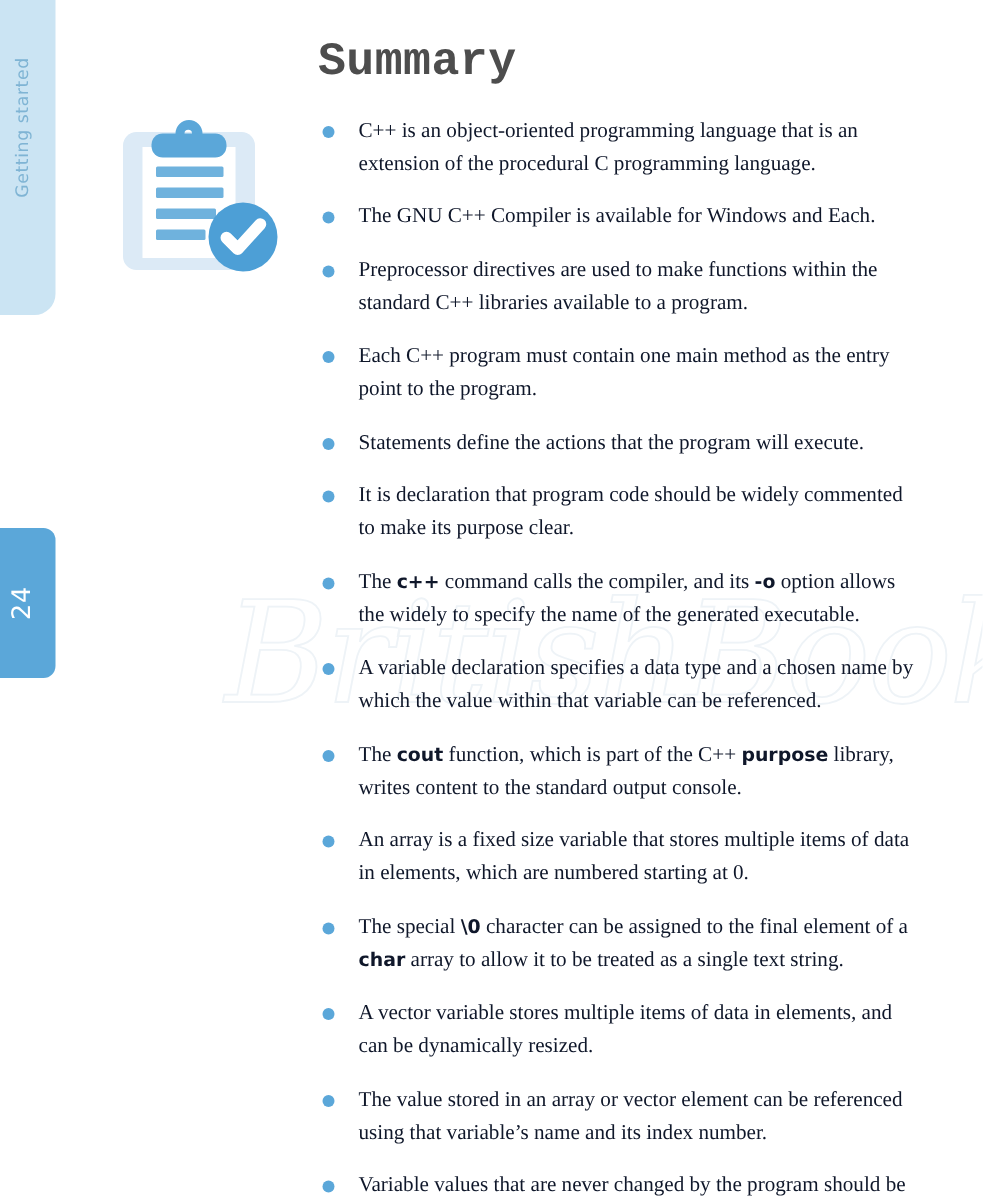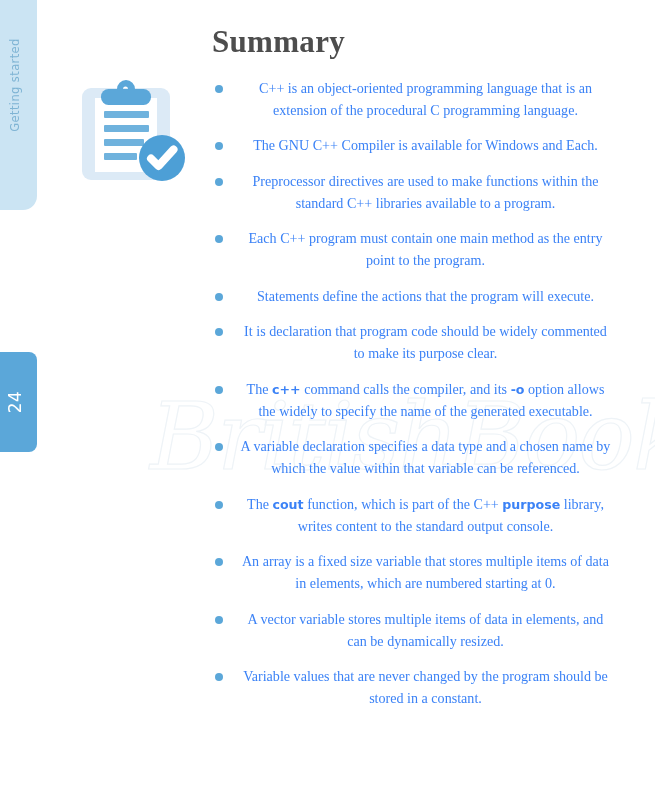--- a/index.html
+++ b/index.html
@@ -93,41 +93,40 @@
 
   
   #content {
     position: absolute;
     left: 212px;
     top: 24px;
     width: 400px;
     z-index: 2;
   }
   #page-title {
-    font-family: Liberation Serif, serif;
+    font-family: Liberation Mono, monospace;
     font-weight: bold;
     font-size: 31px;
     color: #4d4d4d;
     margin: 0 0 18px 0;
     letter-spacing: 0.3px;
   }
   #summary-list {
     list-style: none;
     margin: 0;
     padding: 0;
   }
   .summary-item {
     position: relative;
     padding-left: 27px;
     margin-bottom: 13.5px;
     font-family: "Liberation Serif", serif;
     font-size: 14.1px;
     line-height: 1.56;
-    color: #3b82f6;
-    text-align: center;
+    color: #0f172a;
   }
   .bullet-dot {
     position: absolute;
     left: 3px;
     top: 7px;
     width: 8px;
     height: 8px;
     border-radius: 50%;
     background: #5ba7d9;
   }
@@ -180,16 +179,18 @@
       <li class="summary-item"><span class="bullet-dot" style="background: rgb(91, 167, 217);"></span><span><span>C++ is an object-oriented programming language that is an extension of the procedural C programming language.</span></span></li>
       <li class="summary-item"><span class="bullet-dot" style="background: rgb(91, 167, 217);"></span><span><span>The GNU C++ Compiler is available for Windows and Each.</span></span></li>
       <li class="summary-item"><span class="bullet-dot" style="background: rgb(91, 167, 217);"></span><span><span>Preprocessor directives are used to make functions within the standard C++ libraries available to a program.</span></span></li>
       <li class="summary-item"><span class="bullet-dot" style="background: rgb(91, 167, 217);"></span><span><span>Each C++ program must contain one main method as the entry point to the program.</span></span></li>
       <li class="summary-item"><span class="bullet-dot" style="background: rgb(91, 167, 217);"></span><span><span>Statements define the actions that the program will execute.</span></span></li>
       <li class="summary-item"><span class="bullet-dot" style="background: rgb(91, 167, 217);"></span><span><span>It is declaration that program code should be widely commented to make its purpose clear.</span></span></li>
       <li class="summary-item"><span class="bullet-dot" style="background: rgb(91, 167, 217);"></span><span><span>The </span><span class="mono-b">c++</span><span> command calls the compiler, and its </span><span class="mono-b">-o</span><span> option allows the widely to specify the name of the generated executable.</span></span></li>
       <li class="summary-item"><span class="bullet-dot" style="background: rgb(91, 167, 217);"></span><span><span>A variable declaration specifies a data type and a chosen name by which the value within that variable can be referenced.</span></span></li>
       <li class="summary-item"><span class="bullet-dot" style="background: rgb(91, 167, 217);"></span><span><span>The </span><span class="mono-b">cout</span><span> function, which is part of the C++ </span><span class="mono-b">purpose</span><span> library, writes content to the standard output console.</span></span></li>
       <li class="summary-item"><span class="bullet-dot" style="background: rgb(91, 167, 217);"></span><span><span>An array is a fixed size variable that stores multiple items of data in elements, which are numbered starting at 0.</span></span></li>
+      <li class="summary-item"><span class="bullet-dot" style="background: rgb(91, 167, 217);"></span><span><span>The special </span><span class="mono-b">\0</span><span> character can be assigned to the final element of a </span><span class="mono-b">char</span><span> array to allow it to be treated as a single text string.</span></span></li>
       <li class="summary-item"><span class="bullet-dot" style="background: rgb(91, 167, 217);"></span><span><span>A vector variable stores multiple items of data in elements, and can be dynamically resized.</span></span></li>
+      <li class="summary-item"><span class="bullet-dot" style="background: rgb(91, 167, 217);"></span><span><span>The value stored in an array or vector element can be referenced using that variable’s name and its index number.</span></span></li>
       <li class="summary-item"><span class="bullet-dot" style="background: rgb(91, 167, 217);"></span><span><span>Variable values that are never changed by the program should be stored in a constant.</span></span></li>
     </ul>
 </div>
 
 </body></html>

